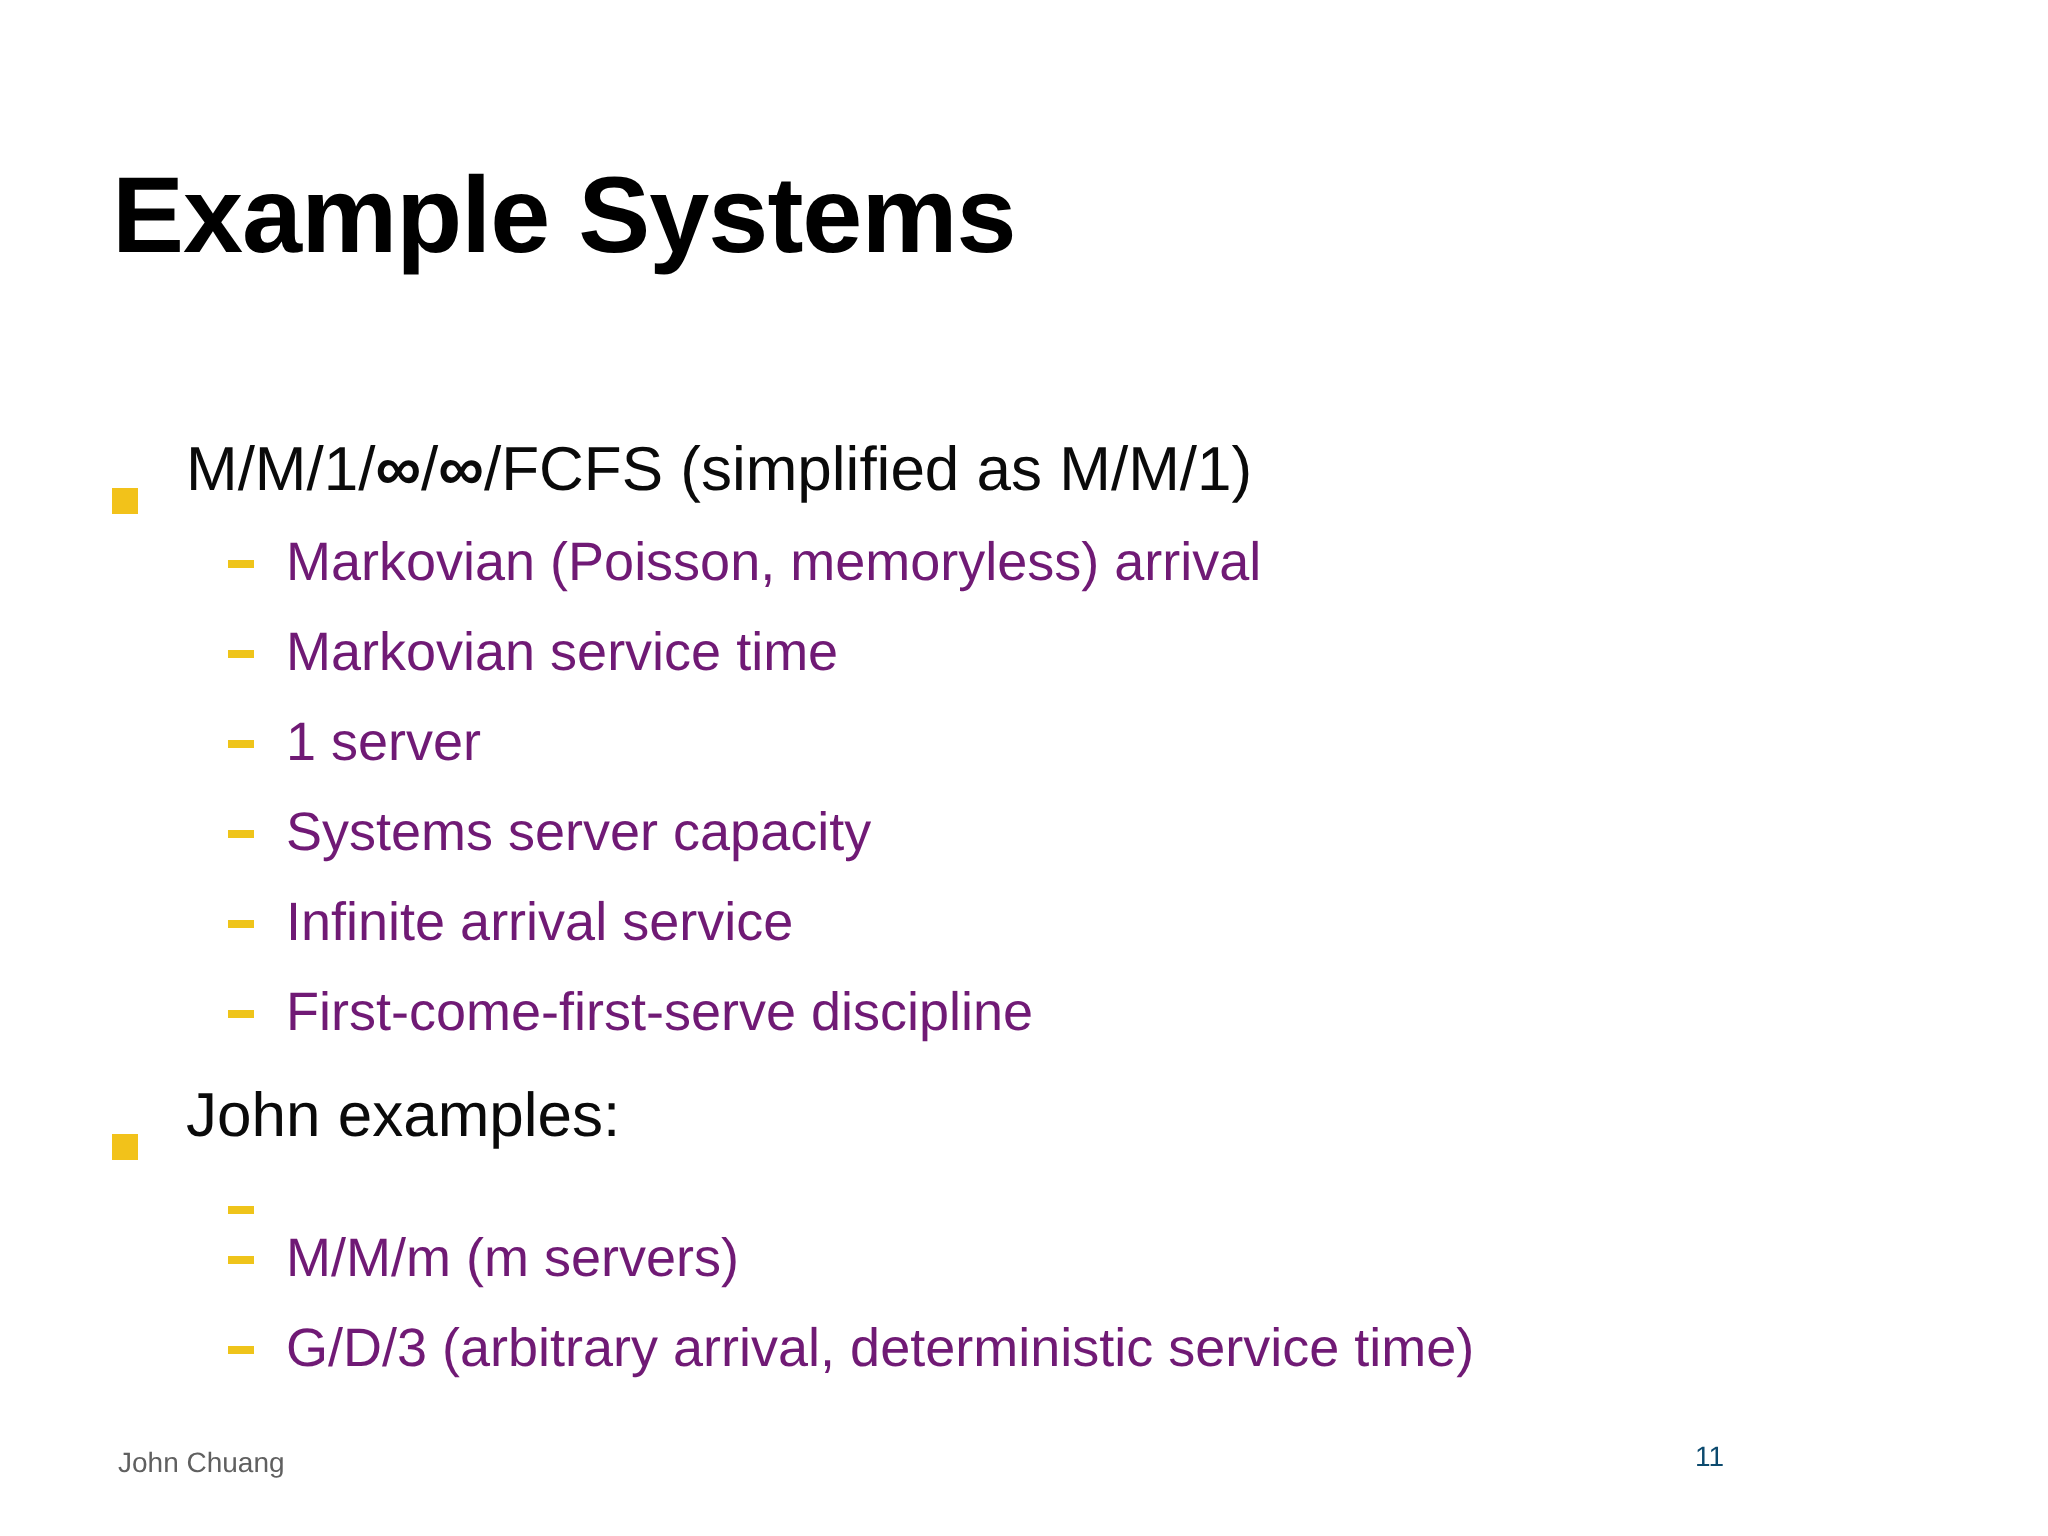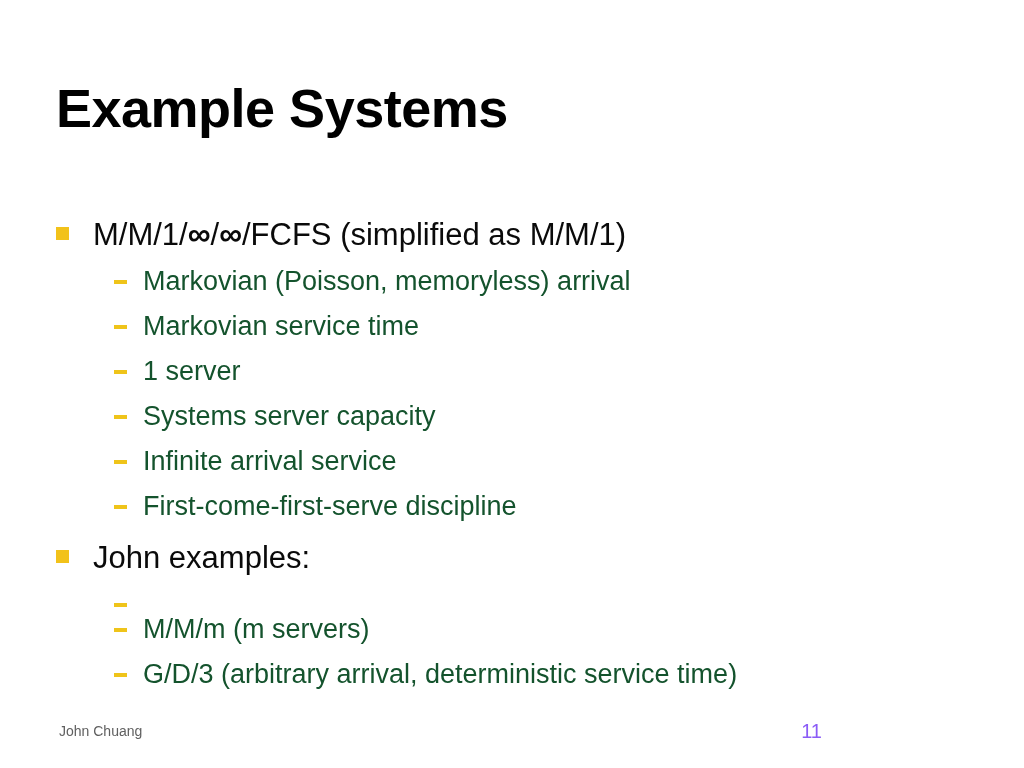--- a/index.html
+++ b/index.html
@@ -13,20 +13,21 @@
     font-family: "Liberation Sans", sans-serif;
     color: #000000;
     overflow: hidden;
   }
 
   .slide {
     position: relative;
     width: 880px;
     height: 768px;
     background: #ffffff;
+    padding-left: 40px;
   }
 
   
   .slide-title {
     position: absolute;
     left: 56px;
     top: 80px;
     font-size: 54px;
     font-weight: bold;
     letter-spacing: -0.5px;
@@ -38,21 +39,21 @@
   
   .body-list {
     position: absolute;
     left: 56px;
     top: 212px;
     width: 930px;
   }
 
   .bullet-l1 {
     display: flex;
-    align-items: flex-start;
+    align-items: flex-end;
     margin-bottom: 2px;
   }
   .bullet-l1 .marker-l1 {
     flex: 0 0 auto;
     width: 13px;
     height: 13px;
     background: #F2C21A;
     margin-top: 15px;
     margin-right: 24px;
   }
@@ -77,40 +78,40 @@
     flex: 0 0 auto;
     width: 13px;
     height: 4px;
     background: #EFC41A;
     margin-top: 21px;
     margin-right: 16px;
   }
   .bullet-l2 .text-l2 {
     font-size: 27px;
     line-height: 45px;
-    color: #14532d;
+    color: #701a75;
     white-space: nowrap;
   }
 
   .group-gap { height: 6px; }
 
   
   .footer-author {
     position: absolute;
     left: 59px;
     top: 723px;
     font-size: 14px;
     color: #606060;
   }
   .footer-pagenum {
     position: absolute;
     right: 58px;
     top: 720px;
-    font-size: 20px;
-    color: #8b5cf6;
+    font-size: 14px;
+    color: #0c4a6e;
     text-align: right;
   }
 </style>
 </head>
 <body>
 
 <div class="slide">
 
   <div class="slide-title">Example Systems</div>
 

